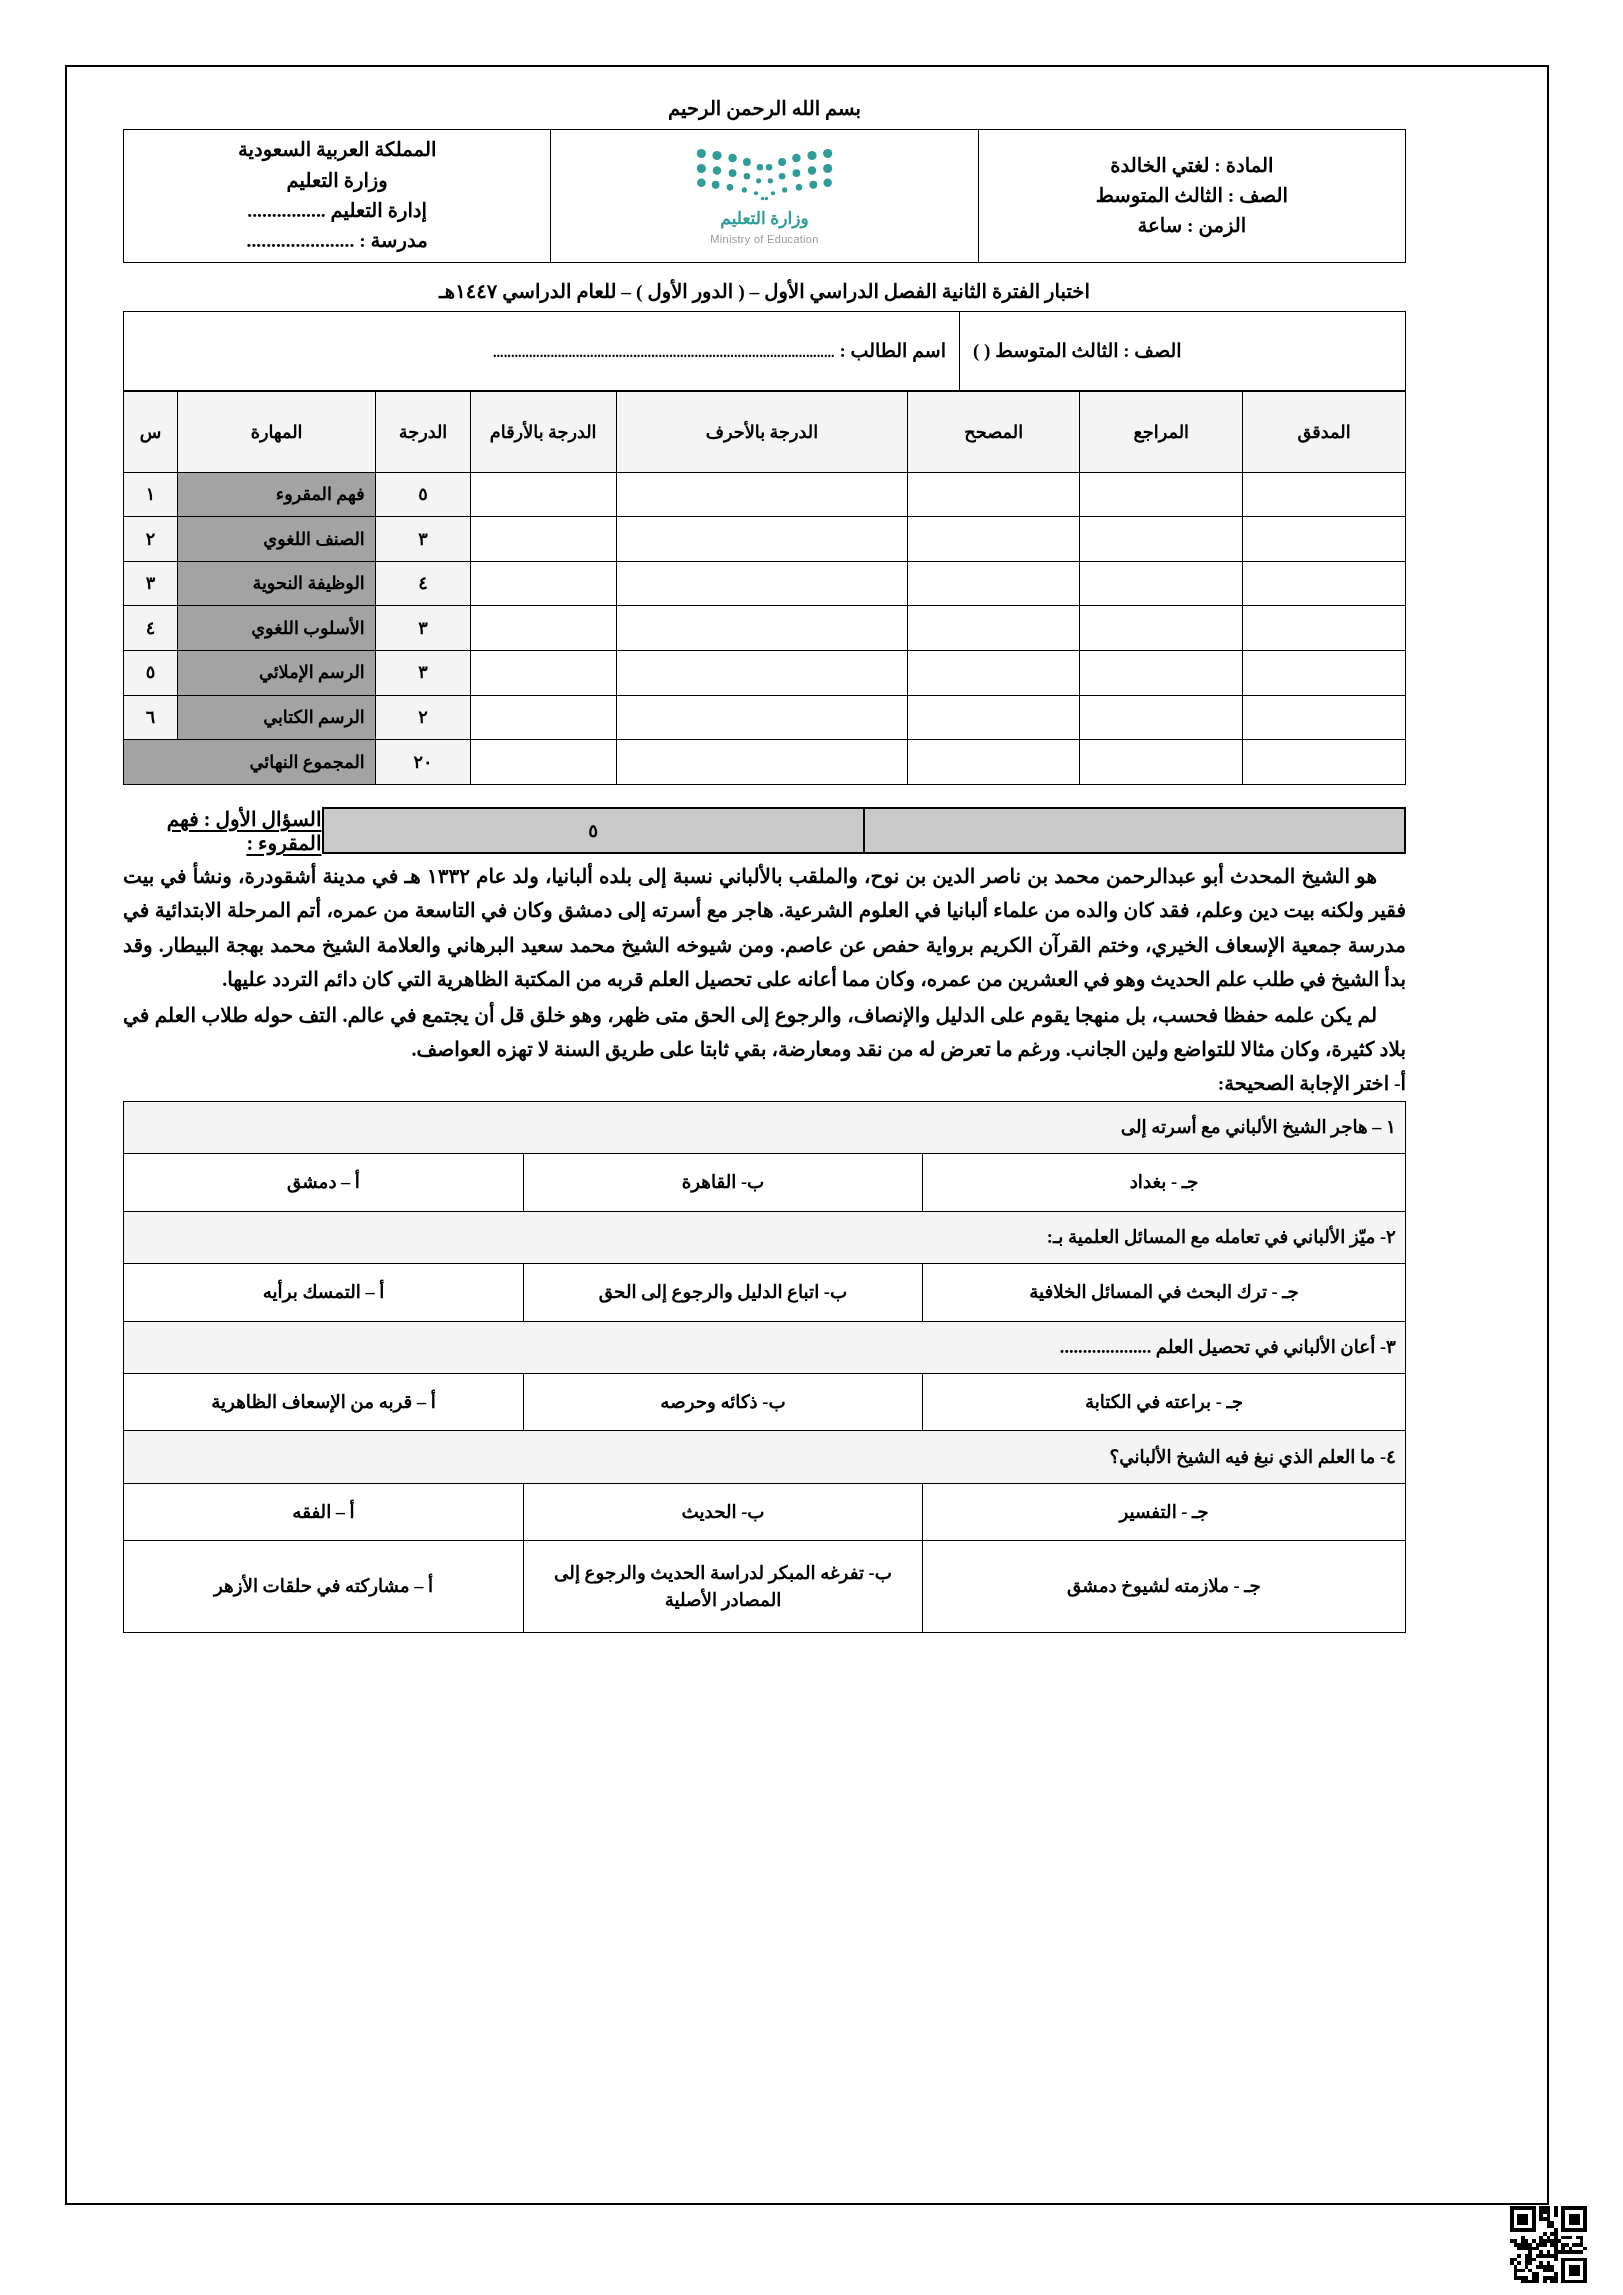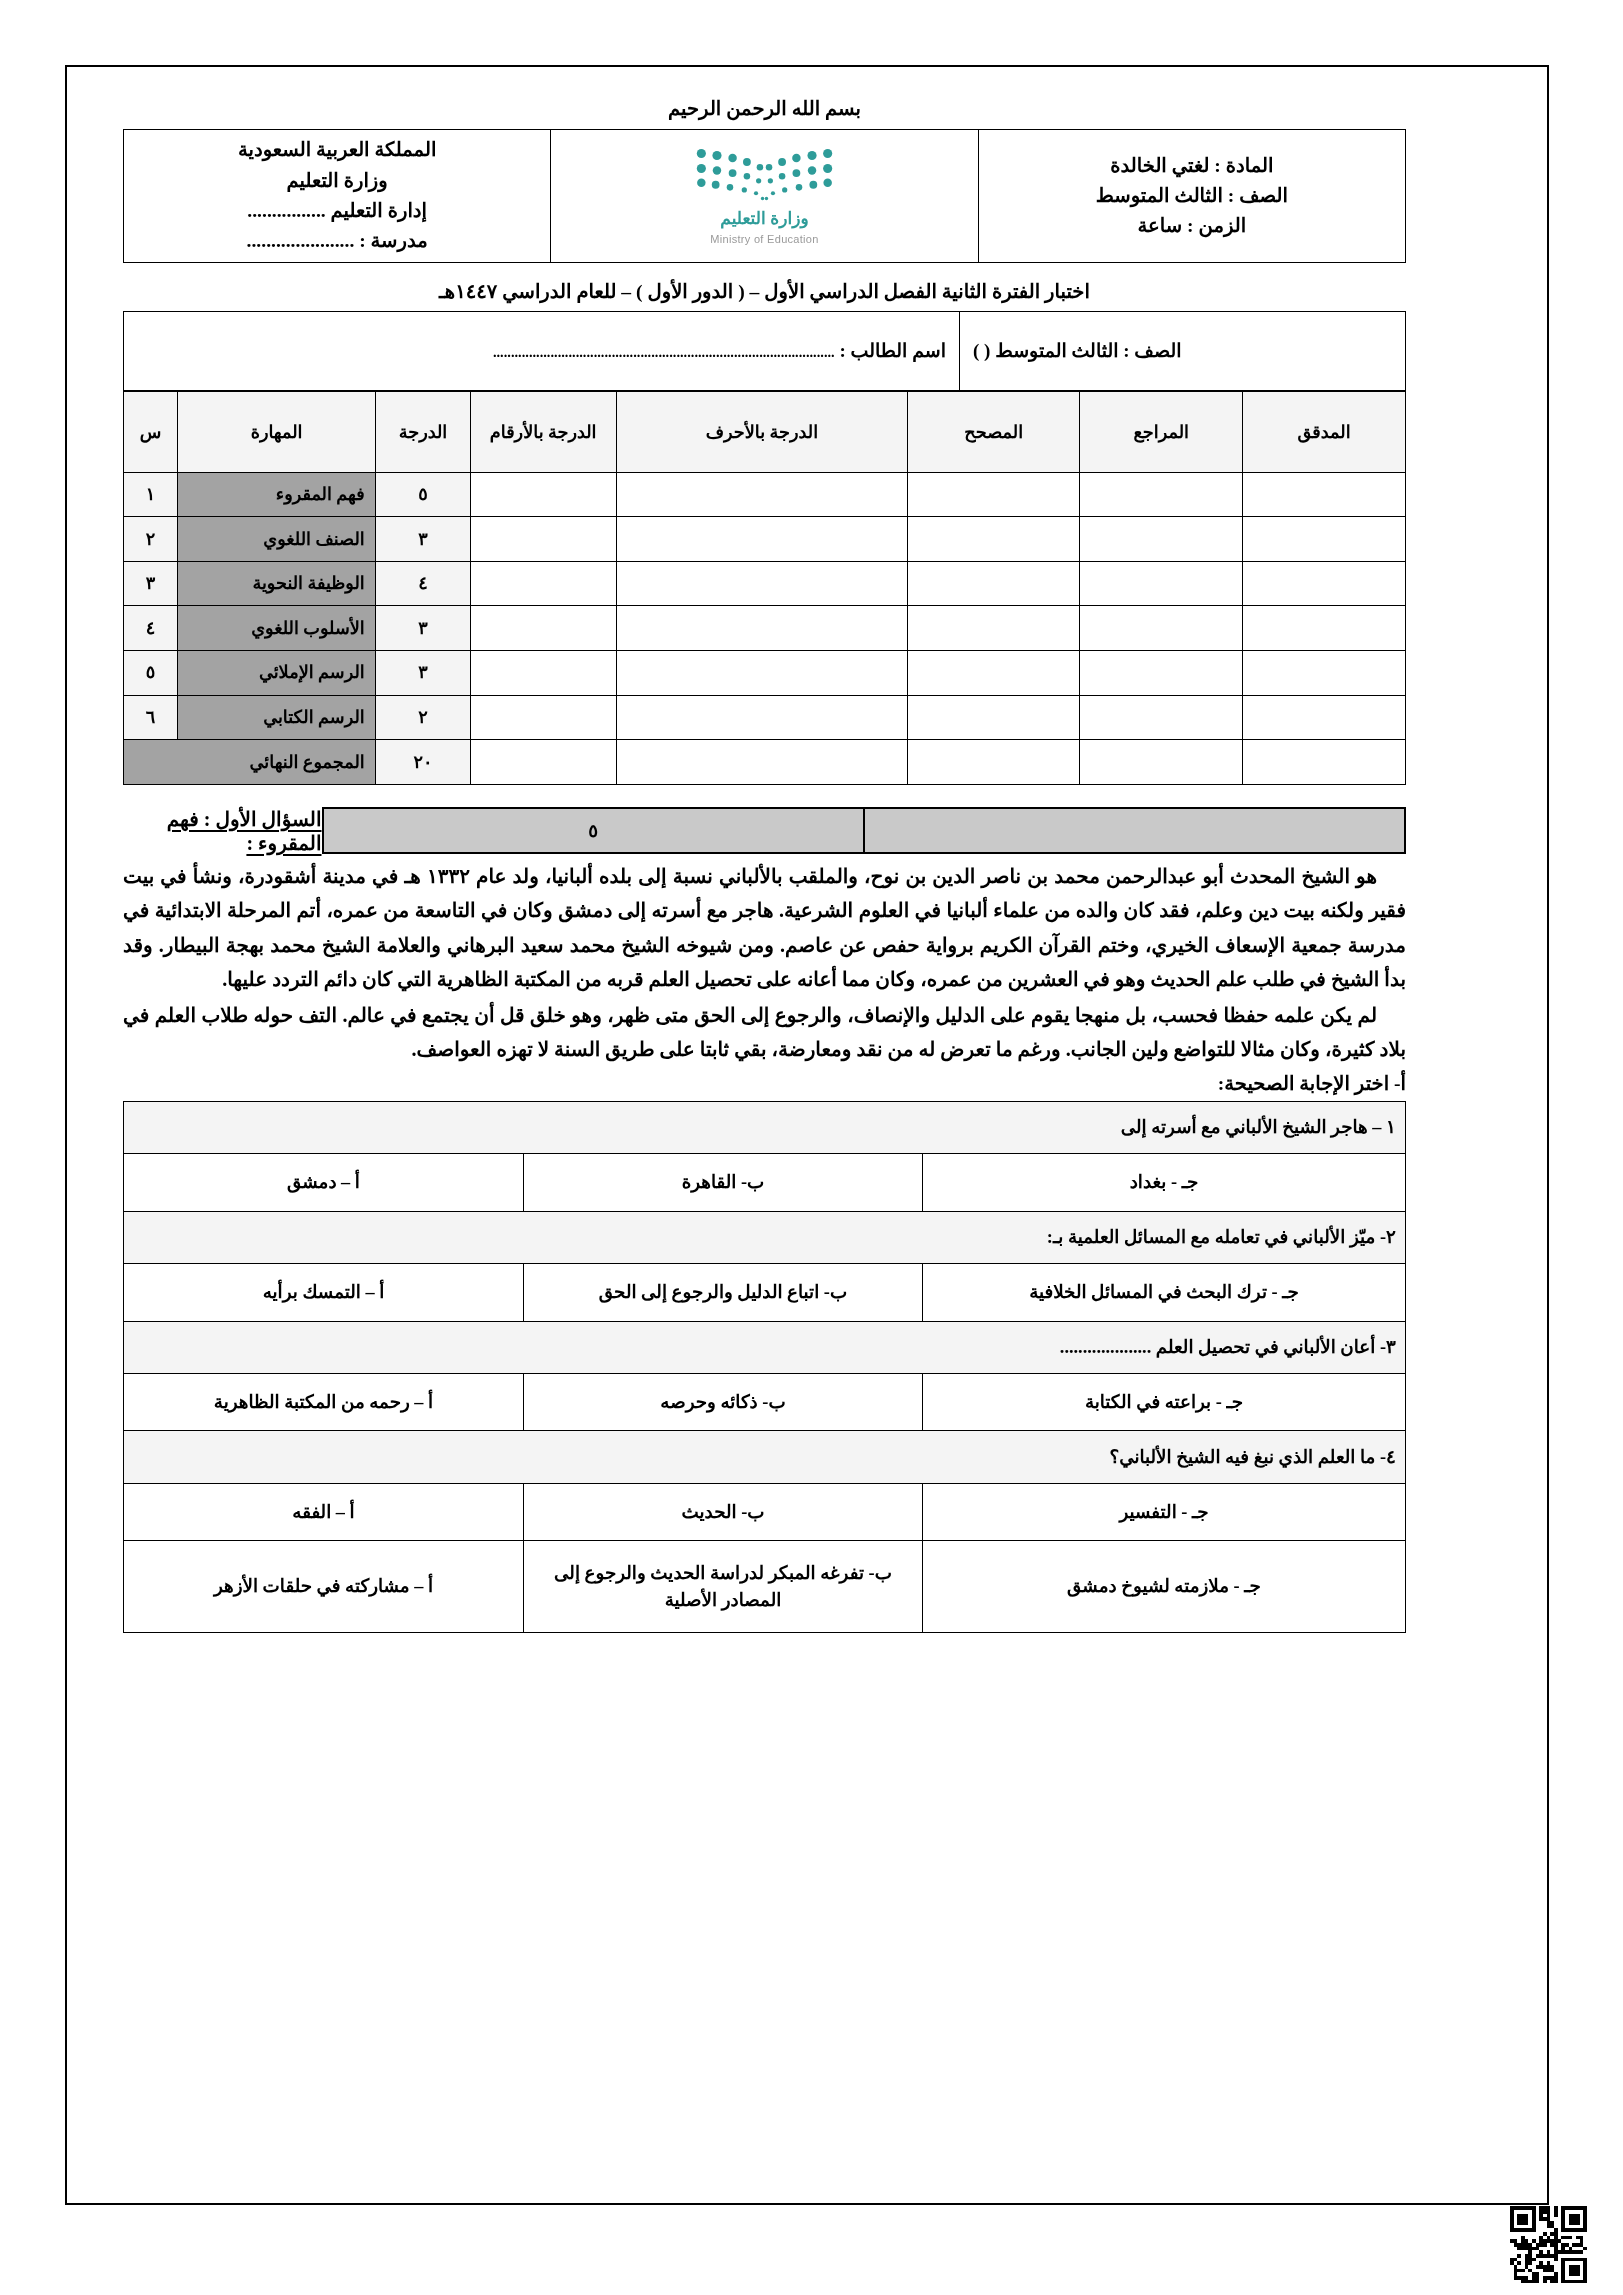--- a/index.html
+++ b/index.html
@@ -373,21 +373,21 @@
         <td class="q-opt">ب- اتباع الدليل والرجوع إلى الحق</td>
         <td class="q-opt">أ – التمسك برأيه</td>
       </tr>
 
       <tr>
         <td class="q-stem" colspan="3">٣- أعان الألباني في تحصيل العلم ....................</td>
       </tr>
       <tr>
         <td class="q-opt">جـ - براعته في الكتابة</td>
         <td class="q-opt">ب- ذكائه وحرصه</td>
-        <td class="q-opt">أ – رحمه من المكتبة الظاهرية</td>
+        <td class="q-opt">أ – قربه من الإسعاف الظاهرية</td>
       </tr>
 
       <tr>
         <td class="q-stem" colspan="3">٤- ما العلم الذي نبغ فيه الشيخ الألباني؟</td>
       </tr>
       <tr>
         <td class="q-opt">جـ - التفسير</td>
         <td class="q-opt">ب- الحديث</td>
         <td class="q-opt">أ – الفقه</td>
       </tr>

